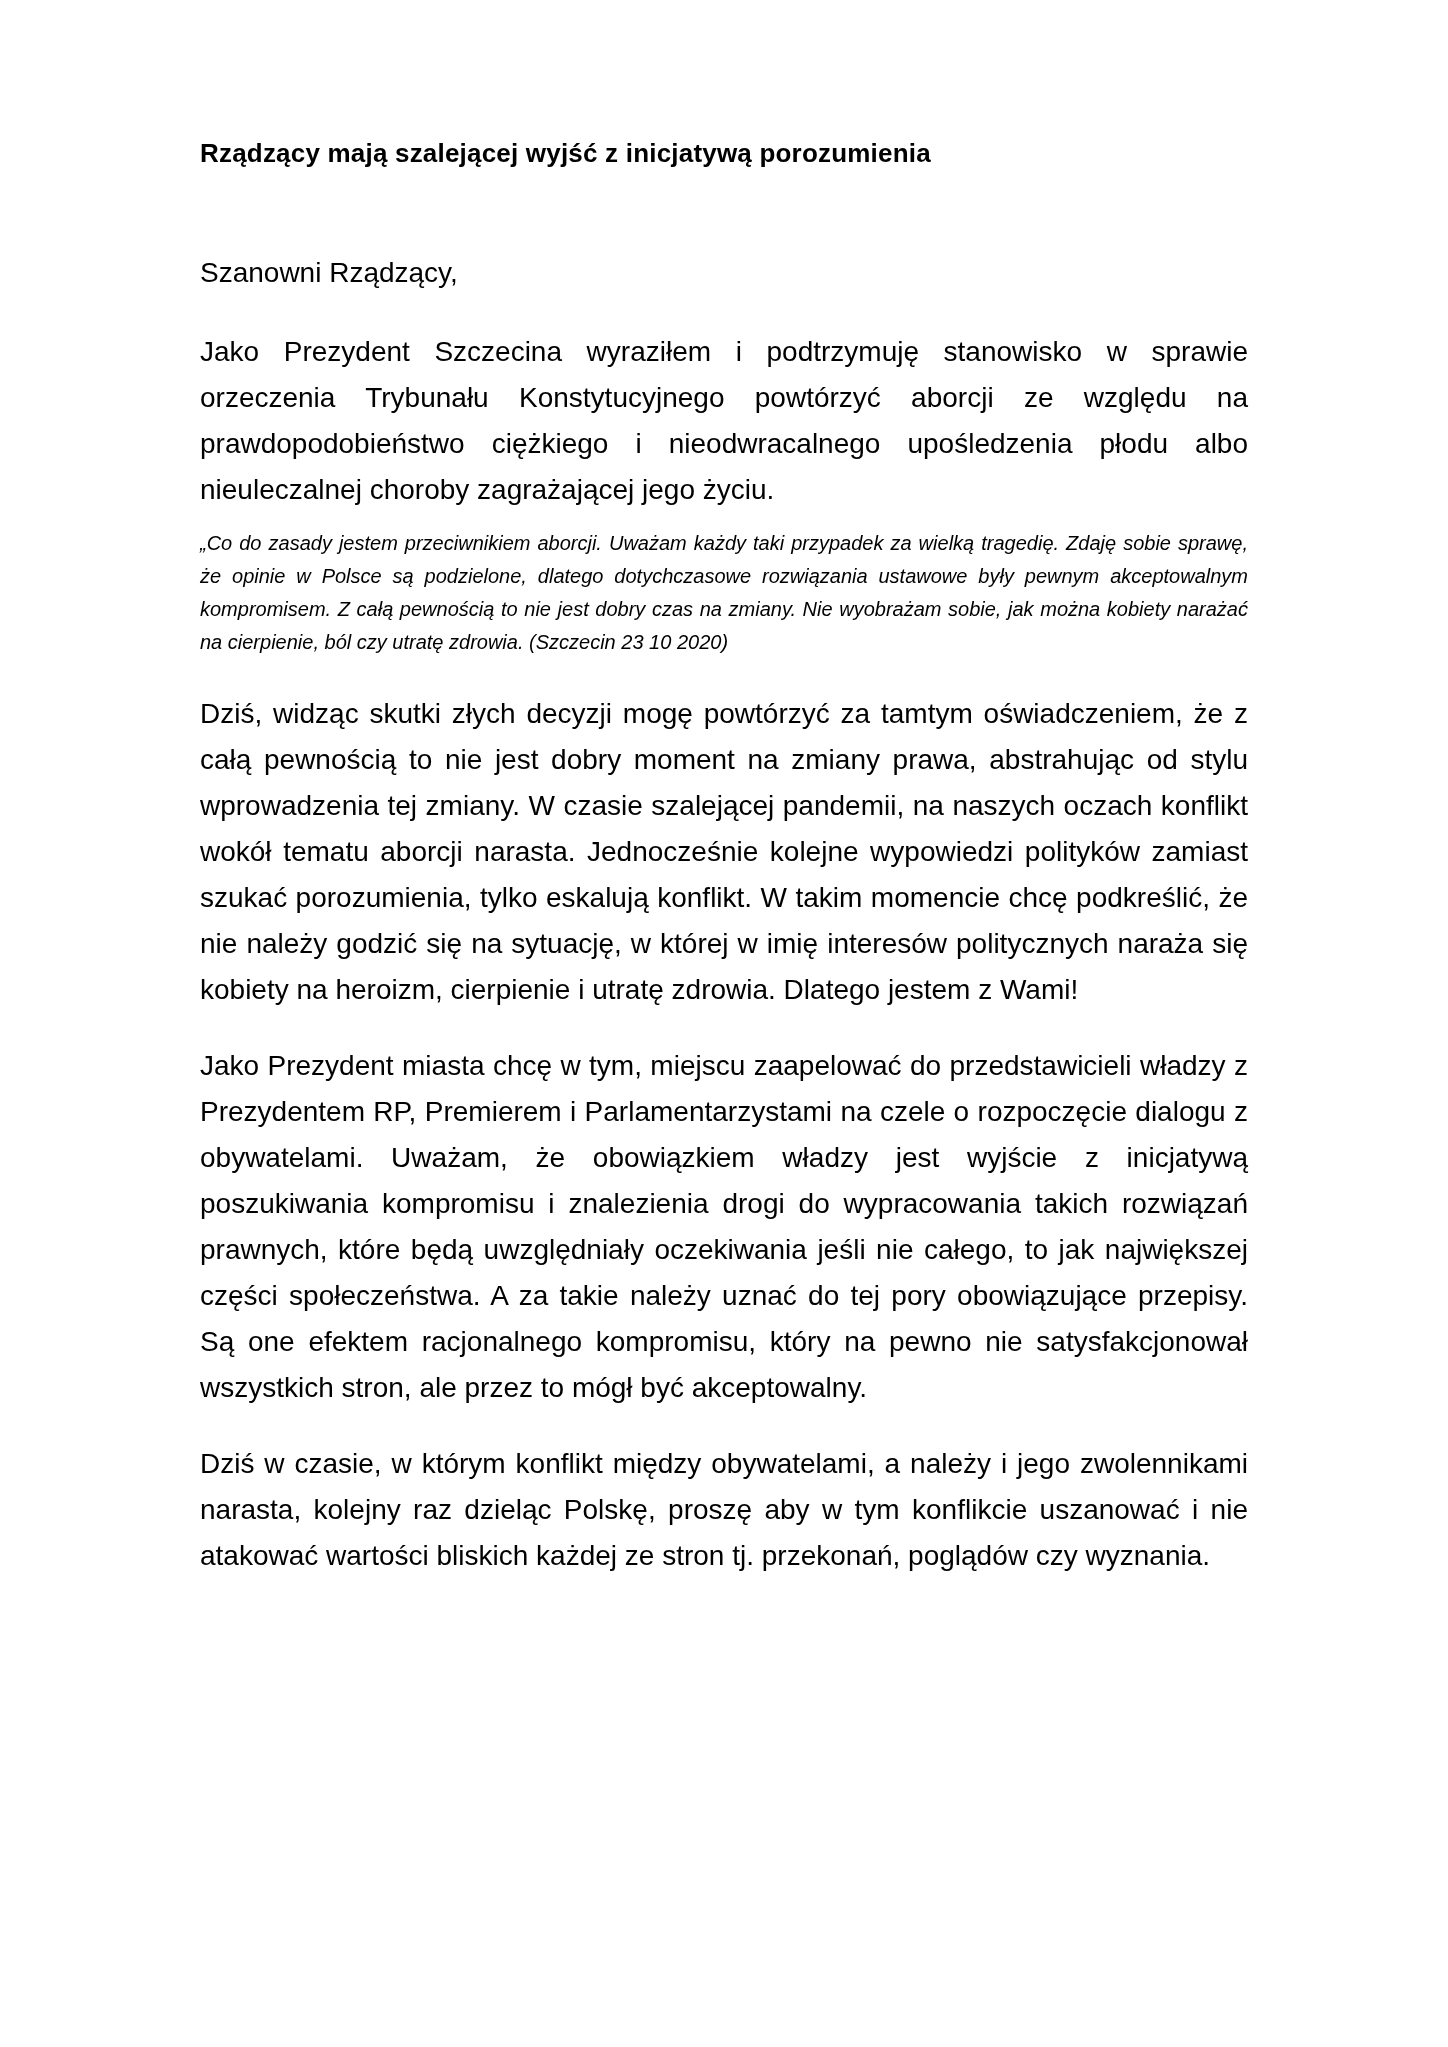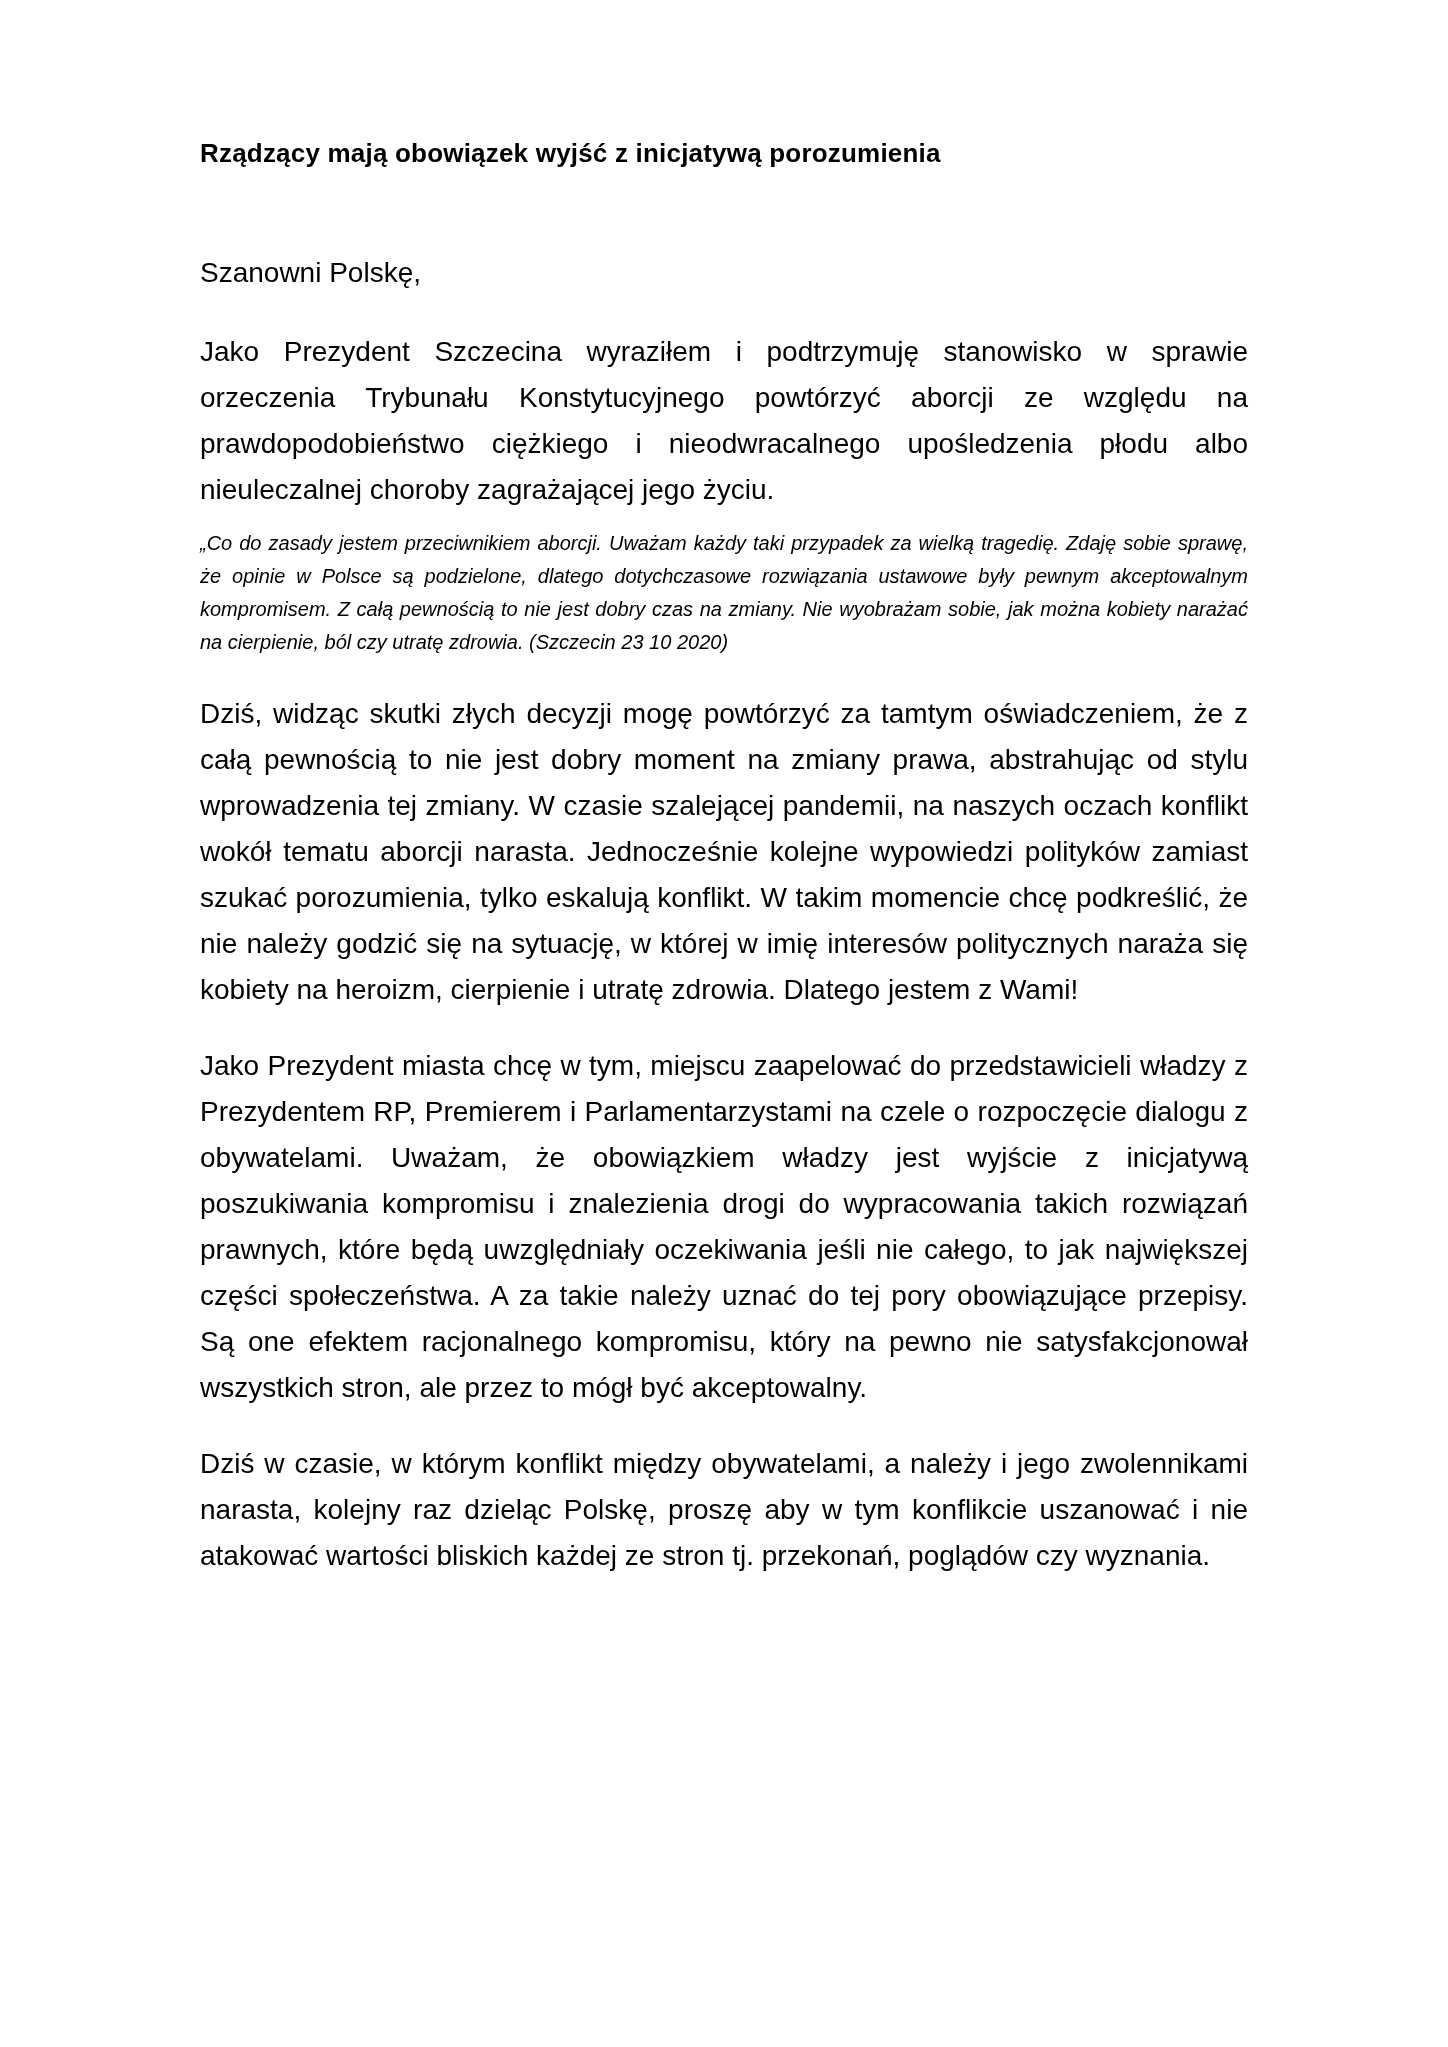--- a/index.html
+++ b/index.html
@@ -45,23 +45,23 @@
     margin: 14px 0 0 0;
   }
   .par-statement { margin-top: 32px; }
   .par-appeal    { margin-top: 30px; }
   .par-closing   { margin-top: 30px; }
 </style>
 </head>
 <body>
 
 <div class="page">
-  <h1 class="doc-title">Rządzący mają obowiązek wyjść z inicjatywą porozumienia</h1>
+  <h1 class="doc-title">Rządzący mają szalejącej wyjść z inicjatywą porozumienia</h1>
 
-  <p class="salutation">Szanowni Polskę,</p>
+  <p class="salutation">Szanowni Rządzący,</p>
 
   <p class="body-par par-intro">Jako Prezydent Szczecina wyraziłem i podtrzymuję stanowisko w sprawie orzeczenia Trybunału Konstytucyjnego powtórzyć aborcji ze względu na prawdopodobieństwo ciężkiego i nieodwracalnego upośledzenia płodu albo nieuleczalnej choroby zagrażającej jego życiu.</p>
 
   <p class="quote-par">„Co do zasady jestem przeciwnikiem aborcji. Uważam każdy taki przypadek za wielką tragedię. Zdaję sobie sprawę, że opinie w Polsce są podzielone, dlatego dotychczasowe rozwiązania ustawowe były pewnym akceptowalnym kompromisem. Z całą pewnością to nie jest dobry czas na zmiany. Nie wyobrażam sobie, jak można kobiety narażać na cierpienie, ból czy utratę zdrowia. (Szczecin 23 10 2020)</p>
 
   <p class="body-par par-statement">Dziś, widząc skutki złych decyzji mogę powtórzyć za tamtym oświadczeniem, że z całą pewnością to nie jest dobry moment na zmiany prawa, abstrahując od stylu wprowadzenia tej zmiany. W czasie szalejącej pandemii, na naszych oczach konflikt wokół tematu aborcji narasta. Jednocześnie kolejne wypowiedzi polityków zamiast szukać porozumienia, tylko eskalują konflikt. W takim momencie chcę podkreślić, że nie należy godzić się na sytuację, w której w imię interesów politycznych naraża się kobiety na heroizm, cierpienie i utratę zdrowia. Dlatego jestem z Wami!</p>
 
   <p class="body-par par-appeal">Jako Prezydent miasta chcę w tym, miejscu zaapelować do przedstawicieli władzy z Prezydentem RP, Premierem i Parlamentarzystami na czele o rozpoczęcie dialogu z obywatelami. Uważam, że obowiązkiem władzy jest wyjście z inicjatywą poszukiwania kompromisu i znalezienia drogi do wypracowania takich rozwiązań prawnych, które będą uwzględniały oczekiwania jeśli nie całego, to jak największej części społeczeństwa. A za takie należy uznać do tej pory obowiązujące przepisy. Są one efektem racjonalnego kompromisu, który na pewno nie satysfakcjonował wszystkich stron, ale przez to mógł być akceptowalny.</p>
 
   <p class="body-par par-closing">Dziś w czasie, w którym konflikt między obywatelami, a należy i jego zwolennikami narasta, kolejny raz dzieląc Polskę, proszę aby w tym konflikcie uszanować i nie atakować wartości bliskich każdej ze stron tj. przekonań, poglądów czy wyznania.</p>

